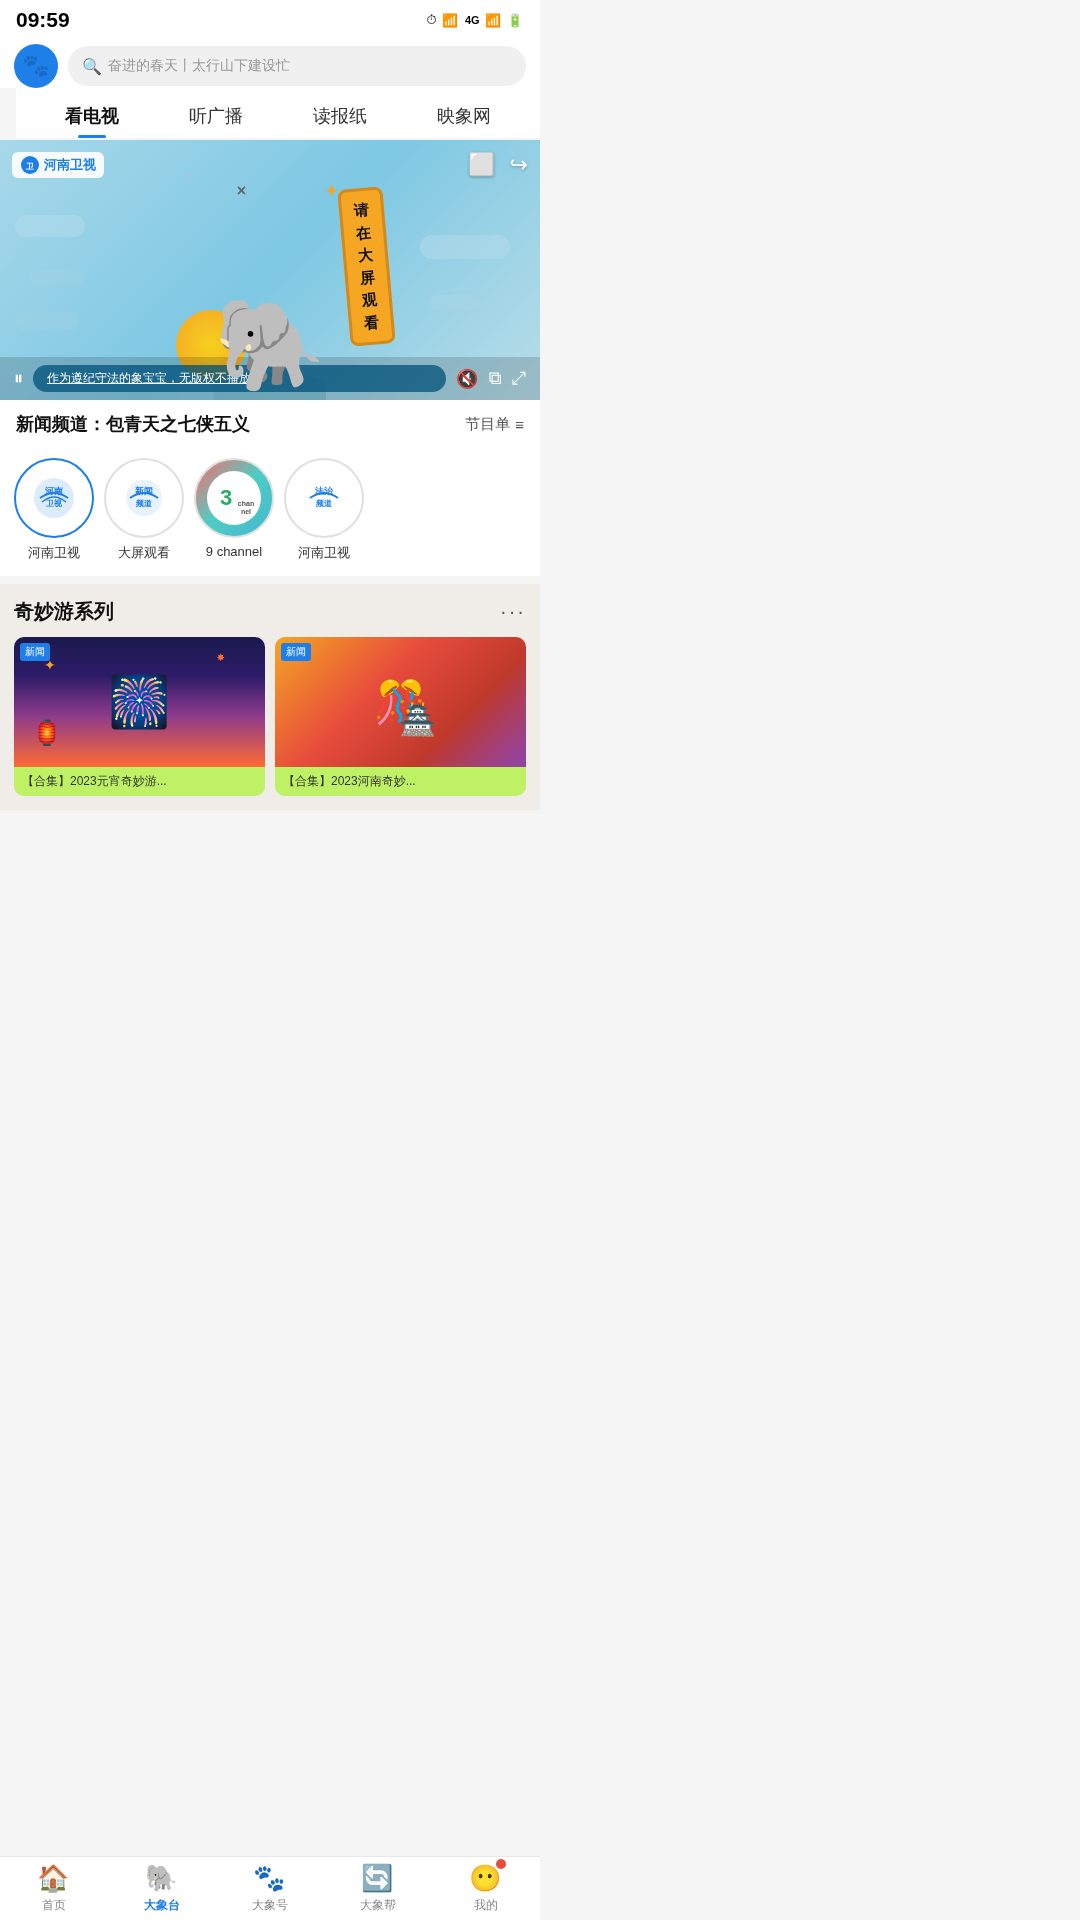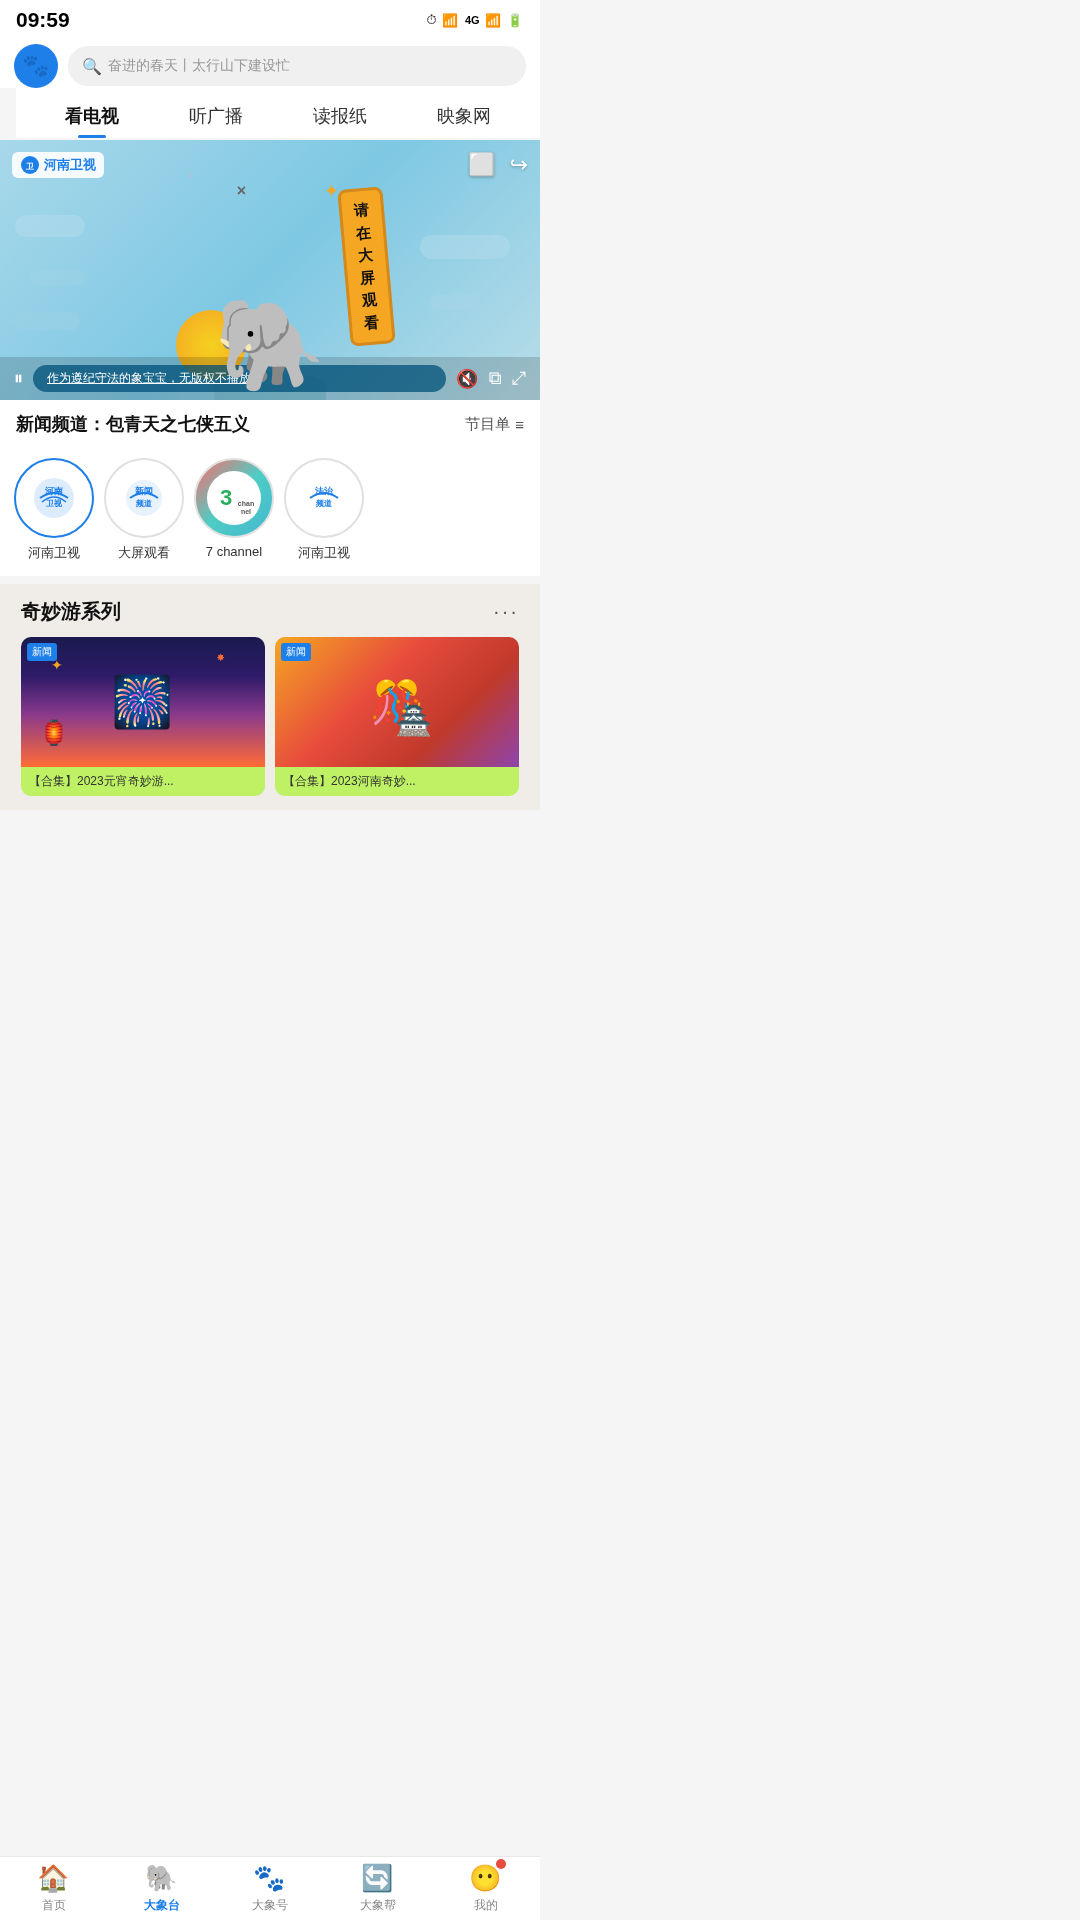--- a/index.html
+++ b/index.html
@@ -277,21 +277,21 @@
     .ch-henan { background: #fff; }
     .ch-news { background: #fff; }
     .ch-city { background: #fff; }
     .ch-3 { background: linear-gradient(135deg, #ff6b6b, #4ecdc4, #45b7d1); }
     .ch-legal { background: #fff; }
 
     
     .section {
       background: #f0ede8;
       margin-top: 8px;
-      padding: 14px 21px 0;
+      padding: 14px 14px 0;
     }
     .section-header {
       display: flex;
       justify-content: space-between;
       align-items: center;
       margin-bottom: 12px;
     }
     .section-title {
       font-size: 20px;
       font-weight: 700;
@@ -511,21 +511,21 @@
 
   <div class="channel-item">
     <div class="channel-circle ch-3">
       <svg width="56" height="56" viewBox="0 0 56 56">
         <circle cx="28" cy="28" r="27" fill="white"></circle>
         <text x="20" y="35" text-anchor="middle" fill="#27ae60" font-size="22" font-weight="bold">3</text>
         <text x="40" y="36" text-anchor="middle" fill="#555" font-size="7">chan</text>
         <text x="40" y="44" text-anchor="middle" fill="#555" font-size="7">nel</text>
       </svg>
     </div>
-    <span class="channel-label">7 channel</span>
+    <span class="channel-label">9 channel</span>
   </div>
 
   <div class="channel-item">
     <div class="channel-circle ch-legal">
       <svg width="56" height="56" viewBox="0 0 56 56">
         <circle cx="28" cy="28" r="27" fill="white"></circle>
         <text x="28" y="24" text-anchor="middle" fill="#1e7fe8" font-size="9" font-weight="bold">法治</text>
         <text x="28" y="36" text-anchor="middle" fill="#1e7fe8" font-size="8" font-weight="bold">频道</text>
         <path d="M14 28 Q28 18 42 28" stroke="#1e7fe8" stroke-width="2" fill="none"></path>
       </svg>

